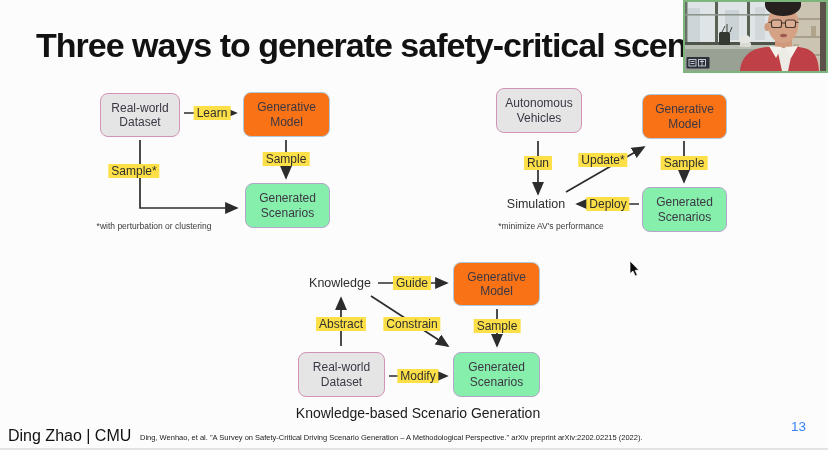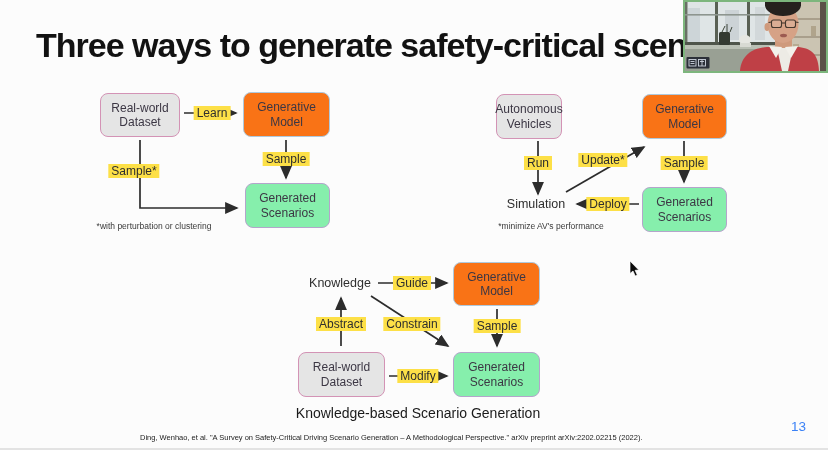--- a/index.html
+++ b/index.html
@@ -56,21 +56,21 @@
 <body>
 
 <div class="slide">
 
   <div class="title">Three ways to generate safety-critical scenarios</div>
 
   <div class="node pink" style="left:100px;top:93px;width:80px;height:44px">Real-world Dataset</div>
   <div class="node blue" style="left:243px;top:92px;width:87px;height:45px">Generative Model</div>
   <div class="node purple" style="left:245px;top:183px;width:85px;height:45px">Generated Scenarios</div>
 
-  <div class="node pink" style="left:496px;top:94px;width:66px;height:45px">Autonomous Vehicles</div>
+  <div class="node pink" style="left:496px;top:88px;width:86px;height:45px">Autonomous Vehicles</div>
   <div class="node blue" style="left:642px;top:94px;width:85px;height:45px">Generative Model</div>
   <div class="node purple" style="left:642px;top:187px;width:85px;height:45px">Generated Scenarios</div>
   <div class="tnode" style="left:536px;top:204px">Simulation</div>
 
   <div class="tnode" style="left:340px;top:283px">Knowledge</div>
   <div class="node blue" style="left:453px;top:262px;width:87px;height:44px">Generative Model</div>
   <div class="node pink" style="left:298px;top:352px;width:87px;height:45px">Real-world Dataset</div>
   <div class="node purple" style="left:453px;top:352px;width:87px;height:45px">Generated Scenarios</div>
 
   <svg class="overlay" width="828" height="450" viewBox="0 0 828 450">
@@ -112,20 +112,21 @@
   <div class="elabel" style="left:341px;top:324px">Abstract</div>
   <div class="elabel" style="left:412px;top:324px">Constrain</div>
   <div class="elabel" style="left:497px;top:326px">Sample</div>
   <div class="elabel" style="left:418px;top:376px">Modify</div>
 
   <div class="note" style="left:154px;top:226px">*with perturbation or clustering</div>
   <div class="note" style="left:551px;top:226px">*minimize AV's performance</div>
 
   <div class="caption" style="left:418px;top:413px">Knowledge-based Scenario Generation</div>
 
+  <div class="presenter-name">Ding Zhao | CMU</div>
   <div class="citation">Ding, Wenhao, et al. "A Survey on Safety-Critical Driving Scenario Generation – A Methodological Perspective." arXiv preprint arXiv:2202.02215 (2022).</div>
   <div class="page-number">13</div>
   <div class="bottom-edge"></div>
 
   <div class="webcam">
     <svg width="141" height="69" viewBox="0 0 141 69">
       <rect width="141" height="69" fill="#aeb3ac"></rect>
 
       <rect x="0" y="0" width="94" height="40" fill="#dfe5e6"></rect>
       <rect x="3" y="6" width="12" height="34" fill="#cdd5d8"></rect>

